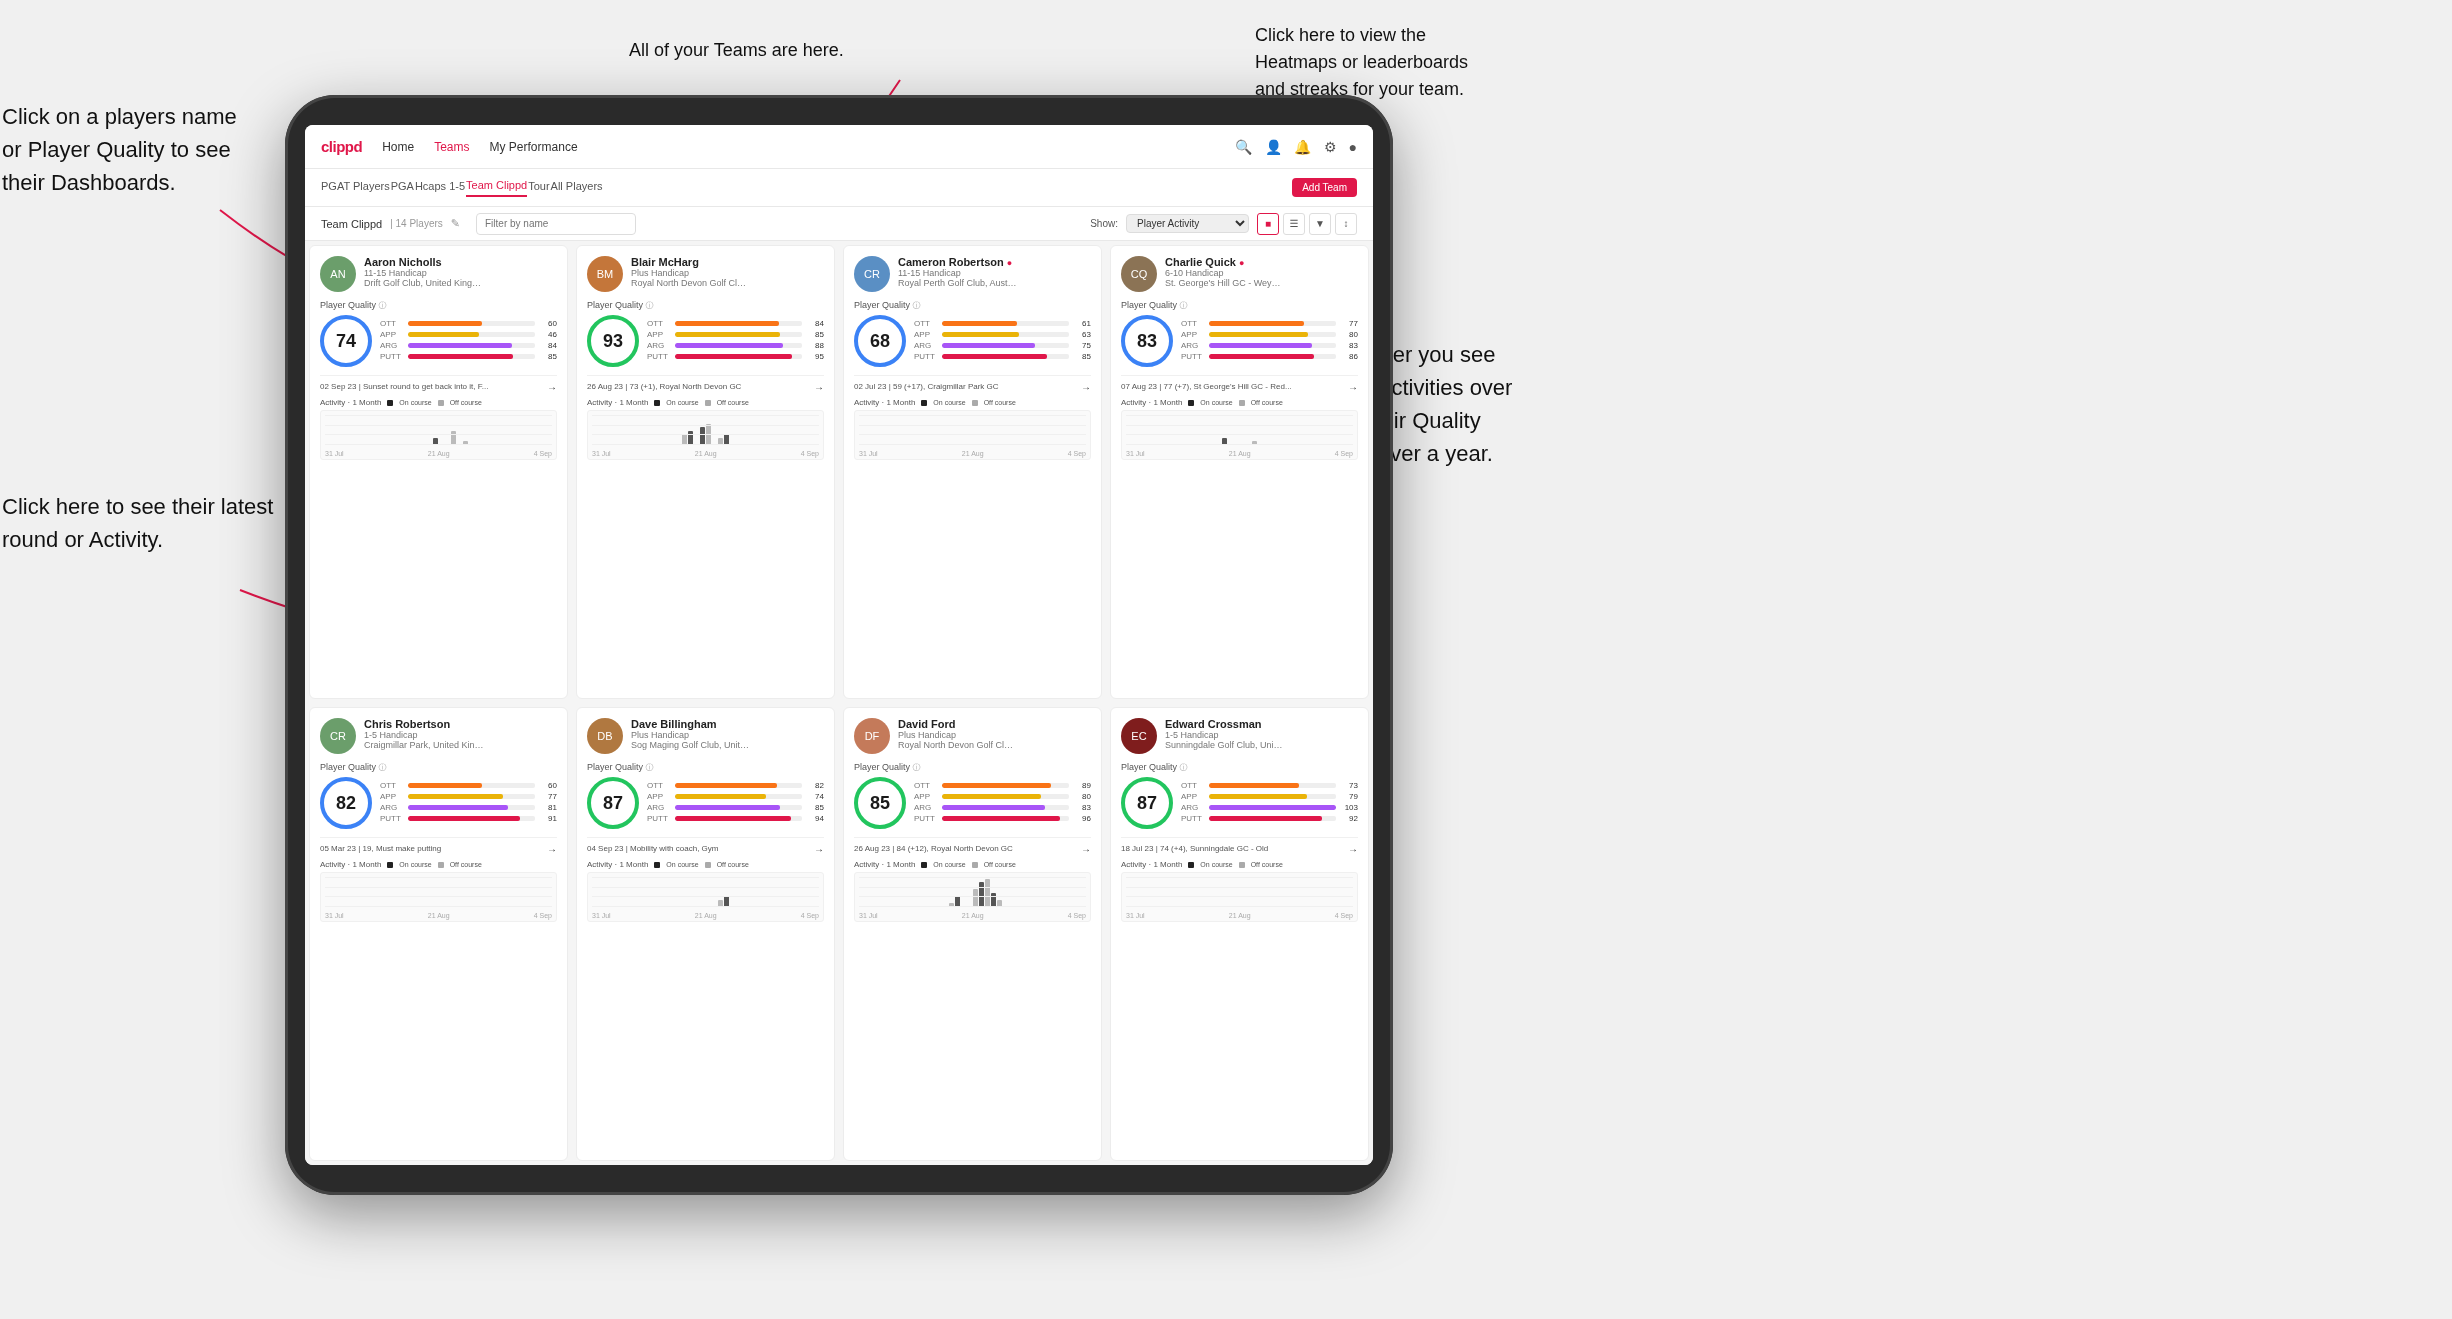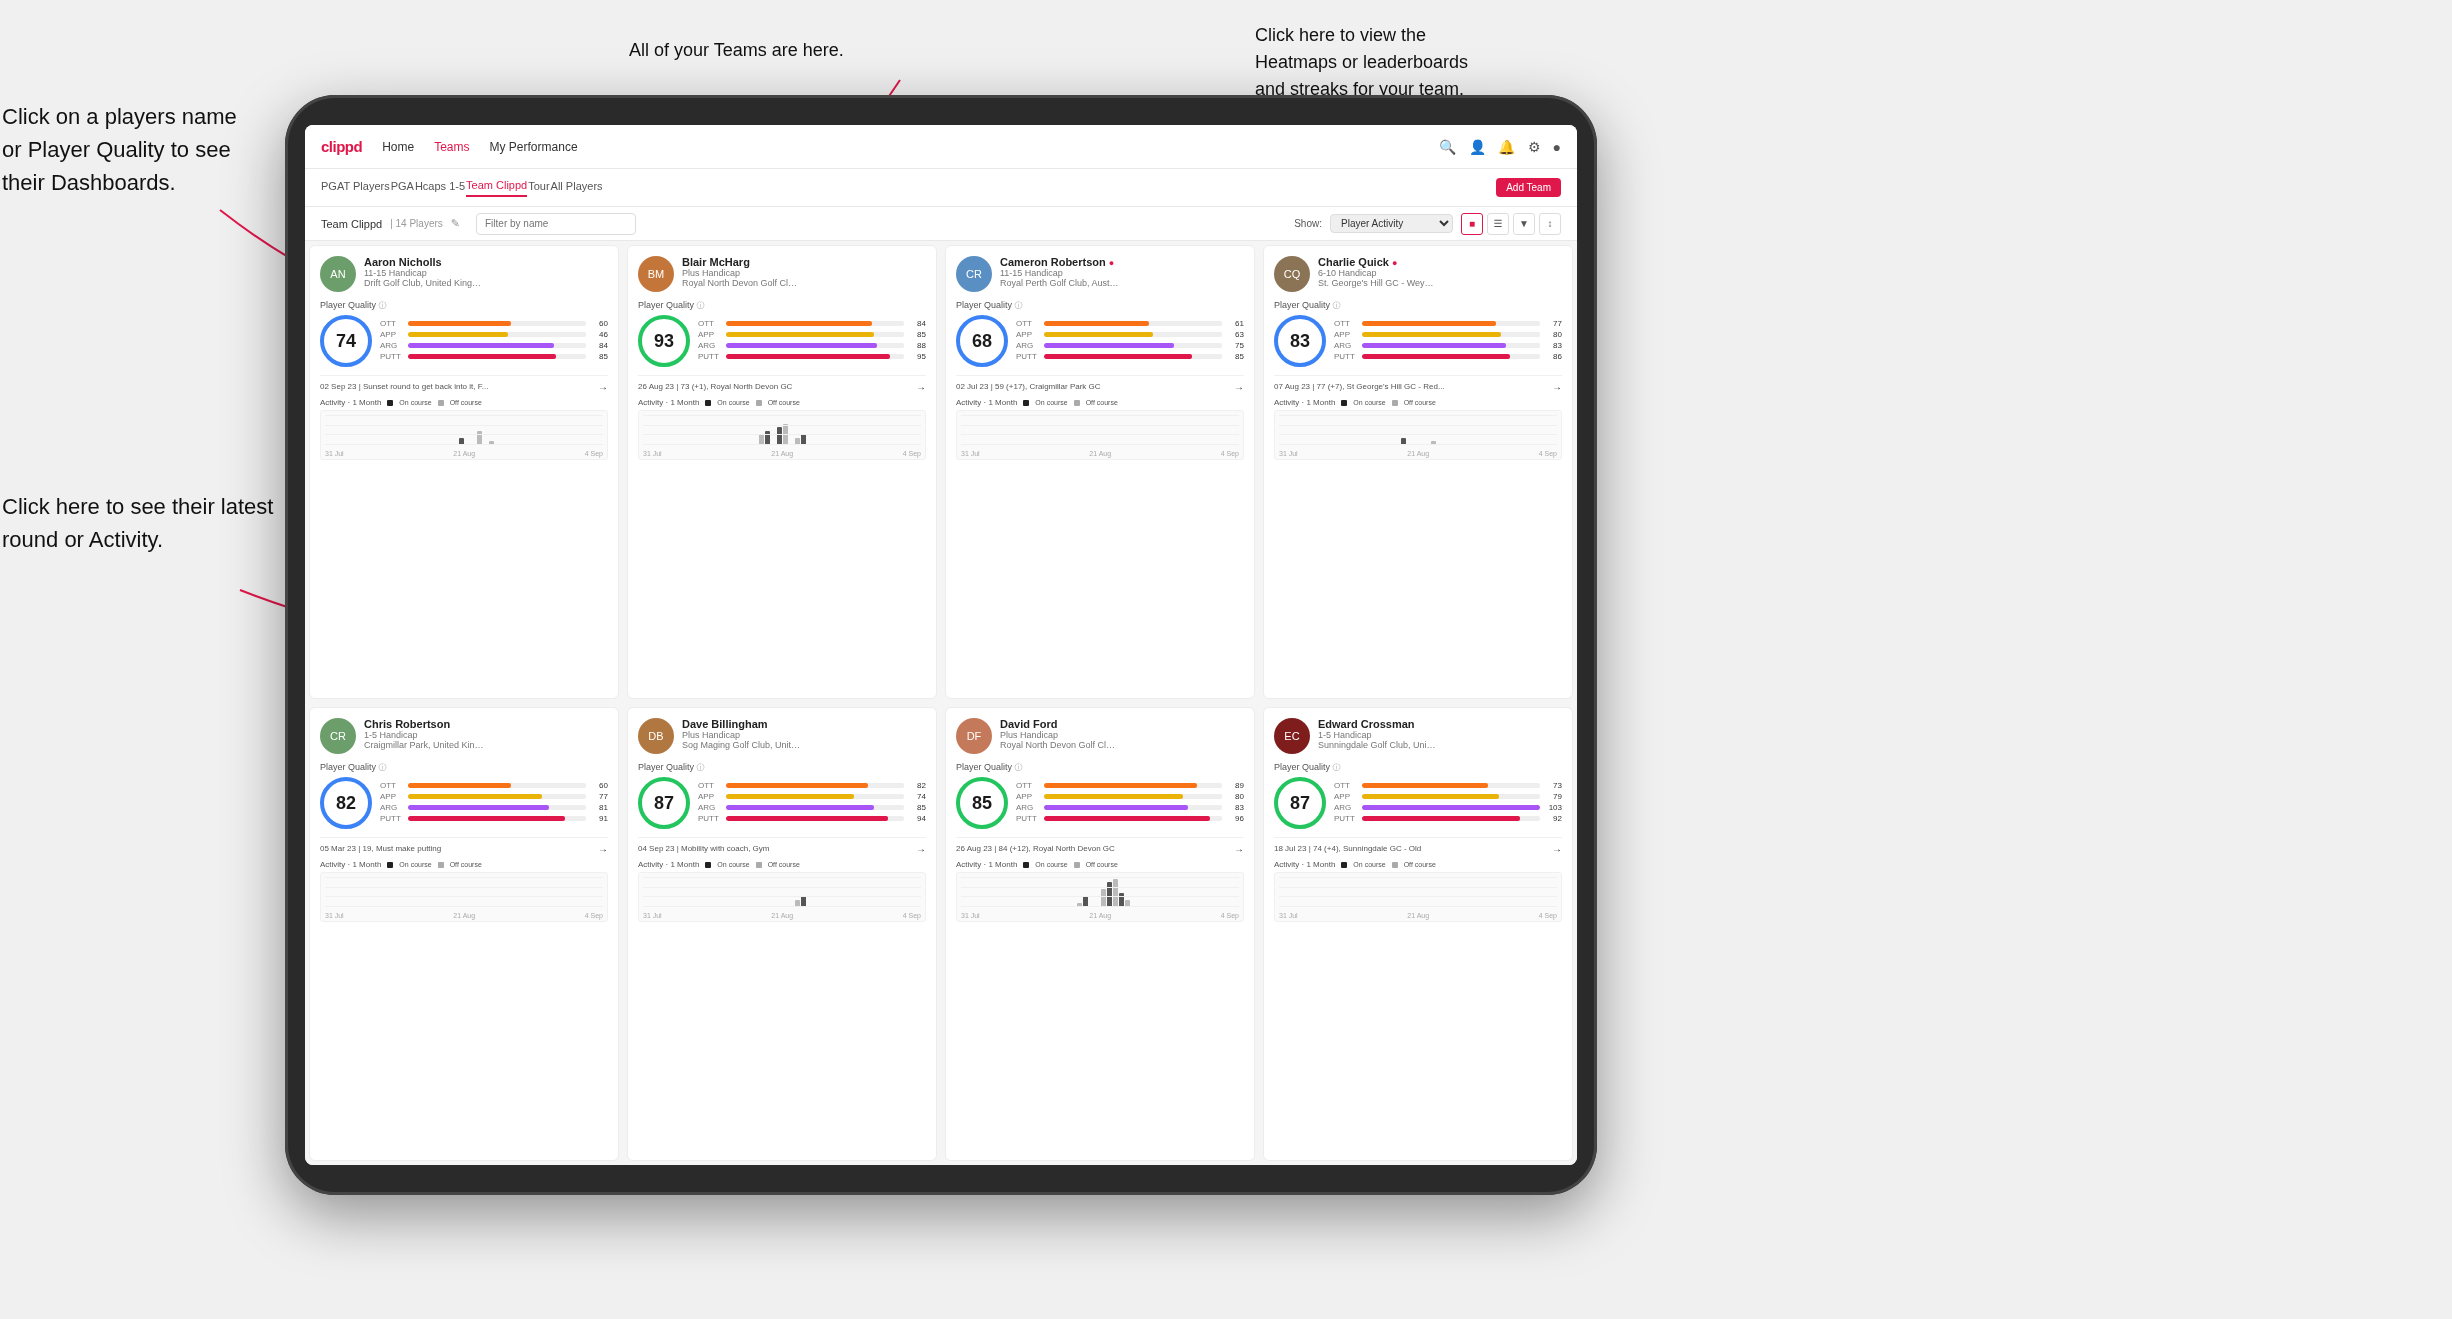--- a/index.html
+++ b/index.html
@@ -10,21 +10,21 @@
       height: 1319px;
       overflow: hidden;
       position: relative;
     }
 
     
     .ipad-frame {
       position: absolute;
       left: 285px;
       top: 95px;
-      width: 1312px;
+      width: 1108px;
       height: 1100px;
       background: #2a2a2a;
       border-radius: 50px;
       box-shadow: 0 20px 60px rgba(0,0,0,0.4), inset 0 0 0 3px #444;
     }
     .ipad-screen {
       position: absolute;
       top: 30px;
       left: 20px;
       right: 20px;

